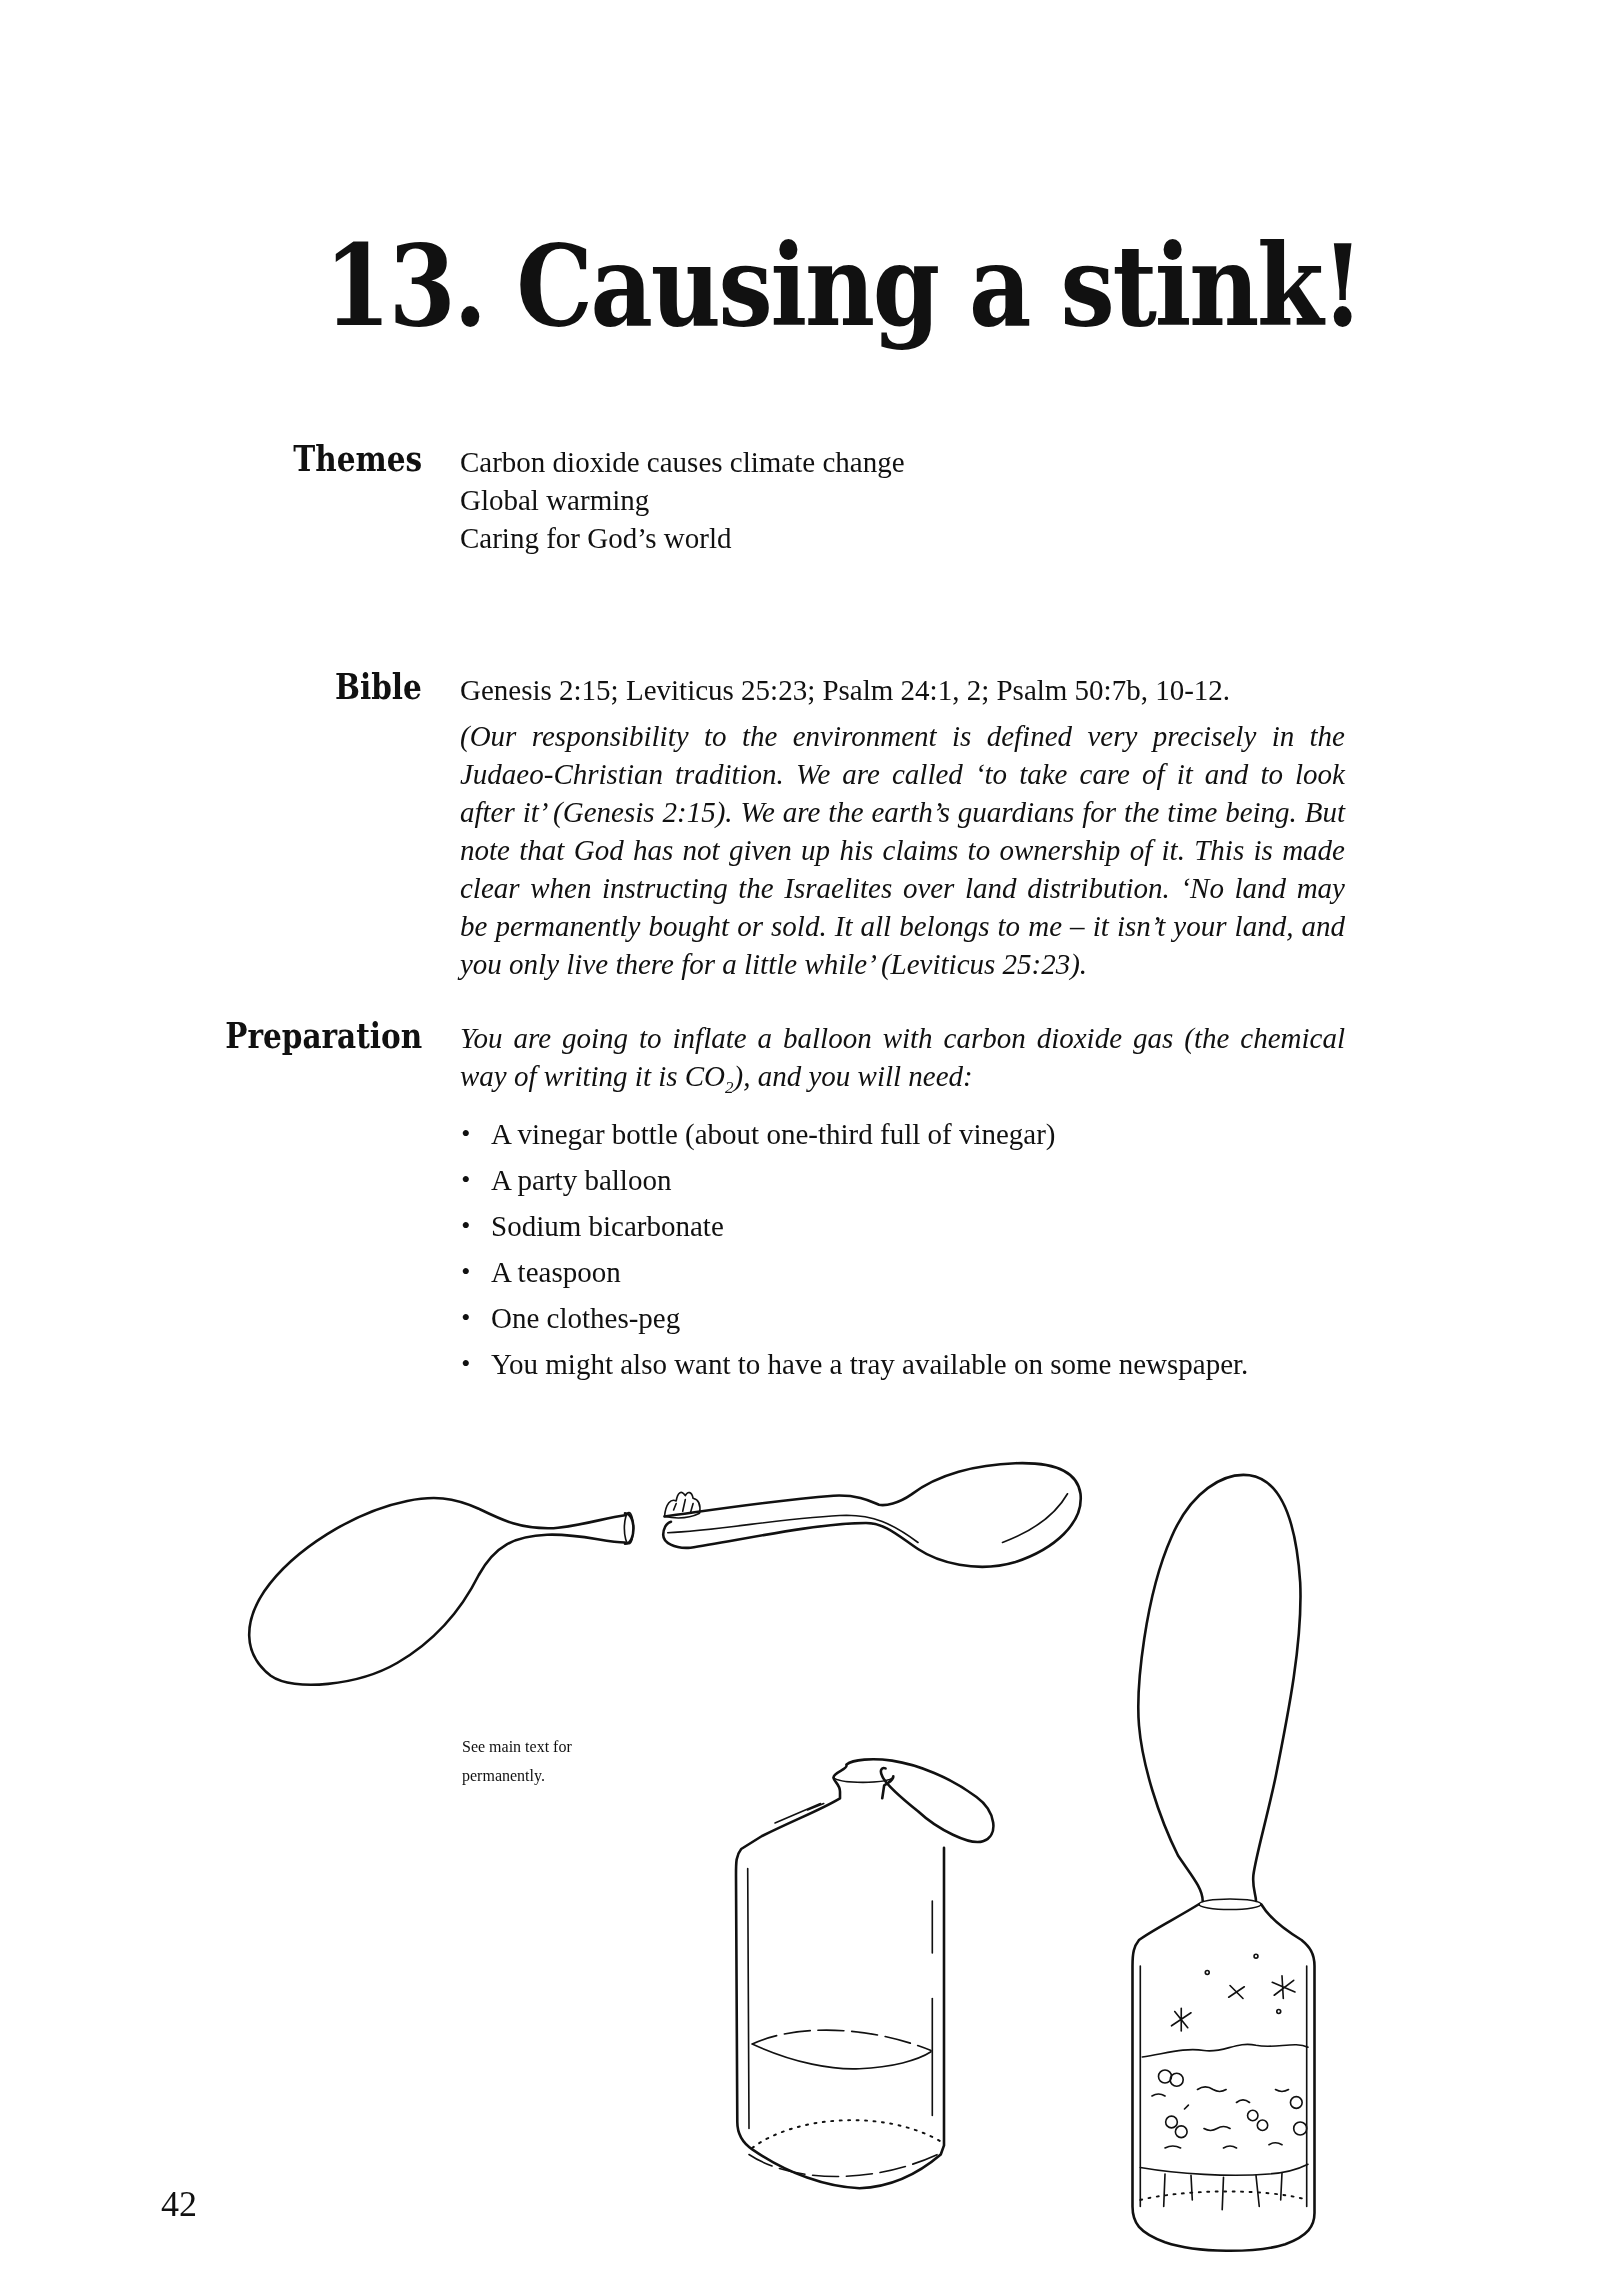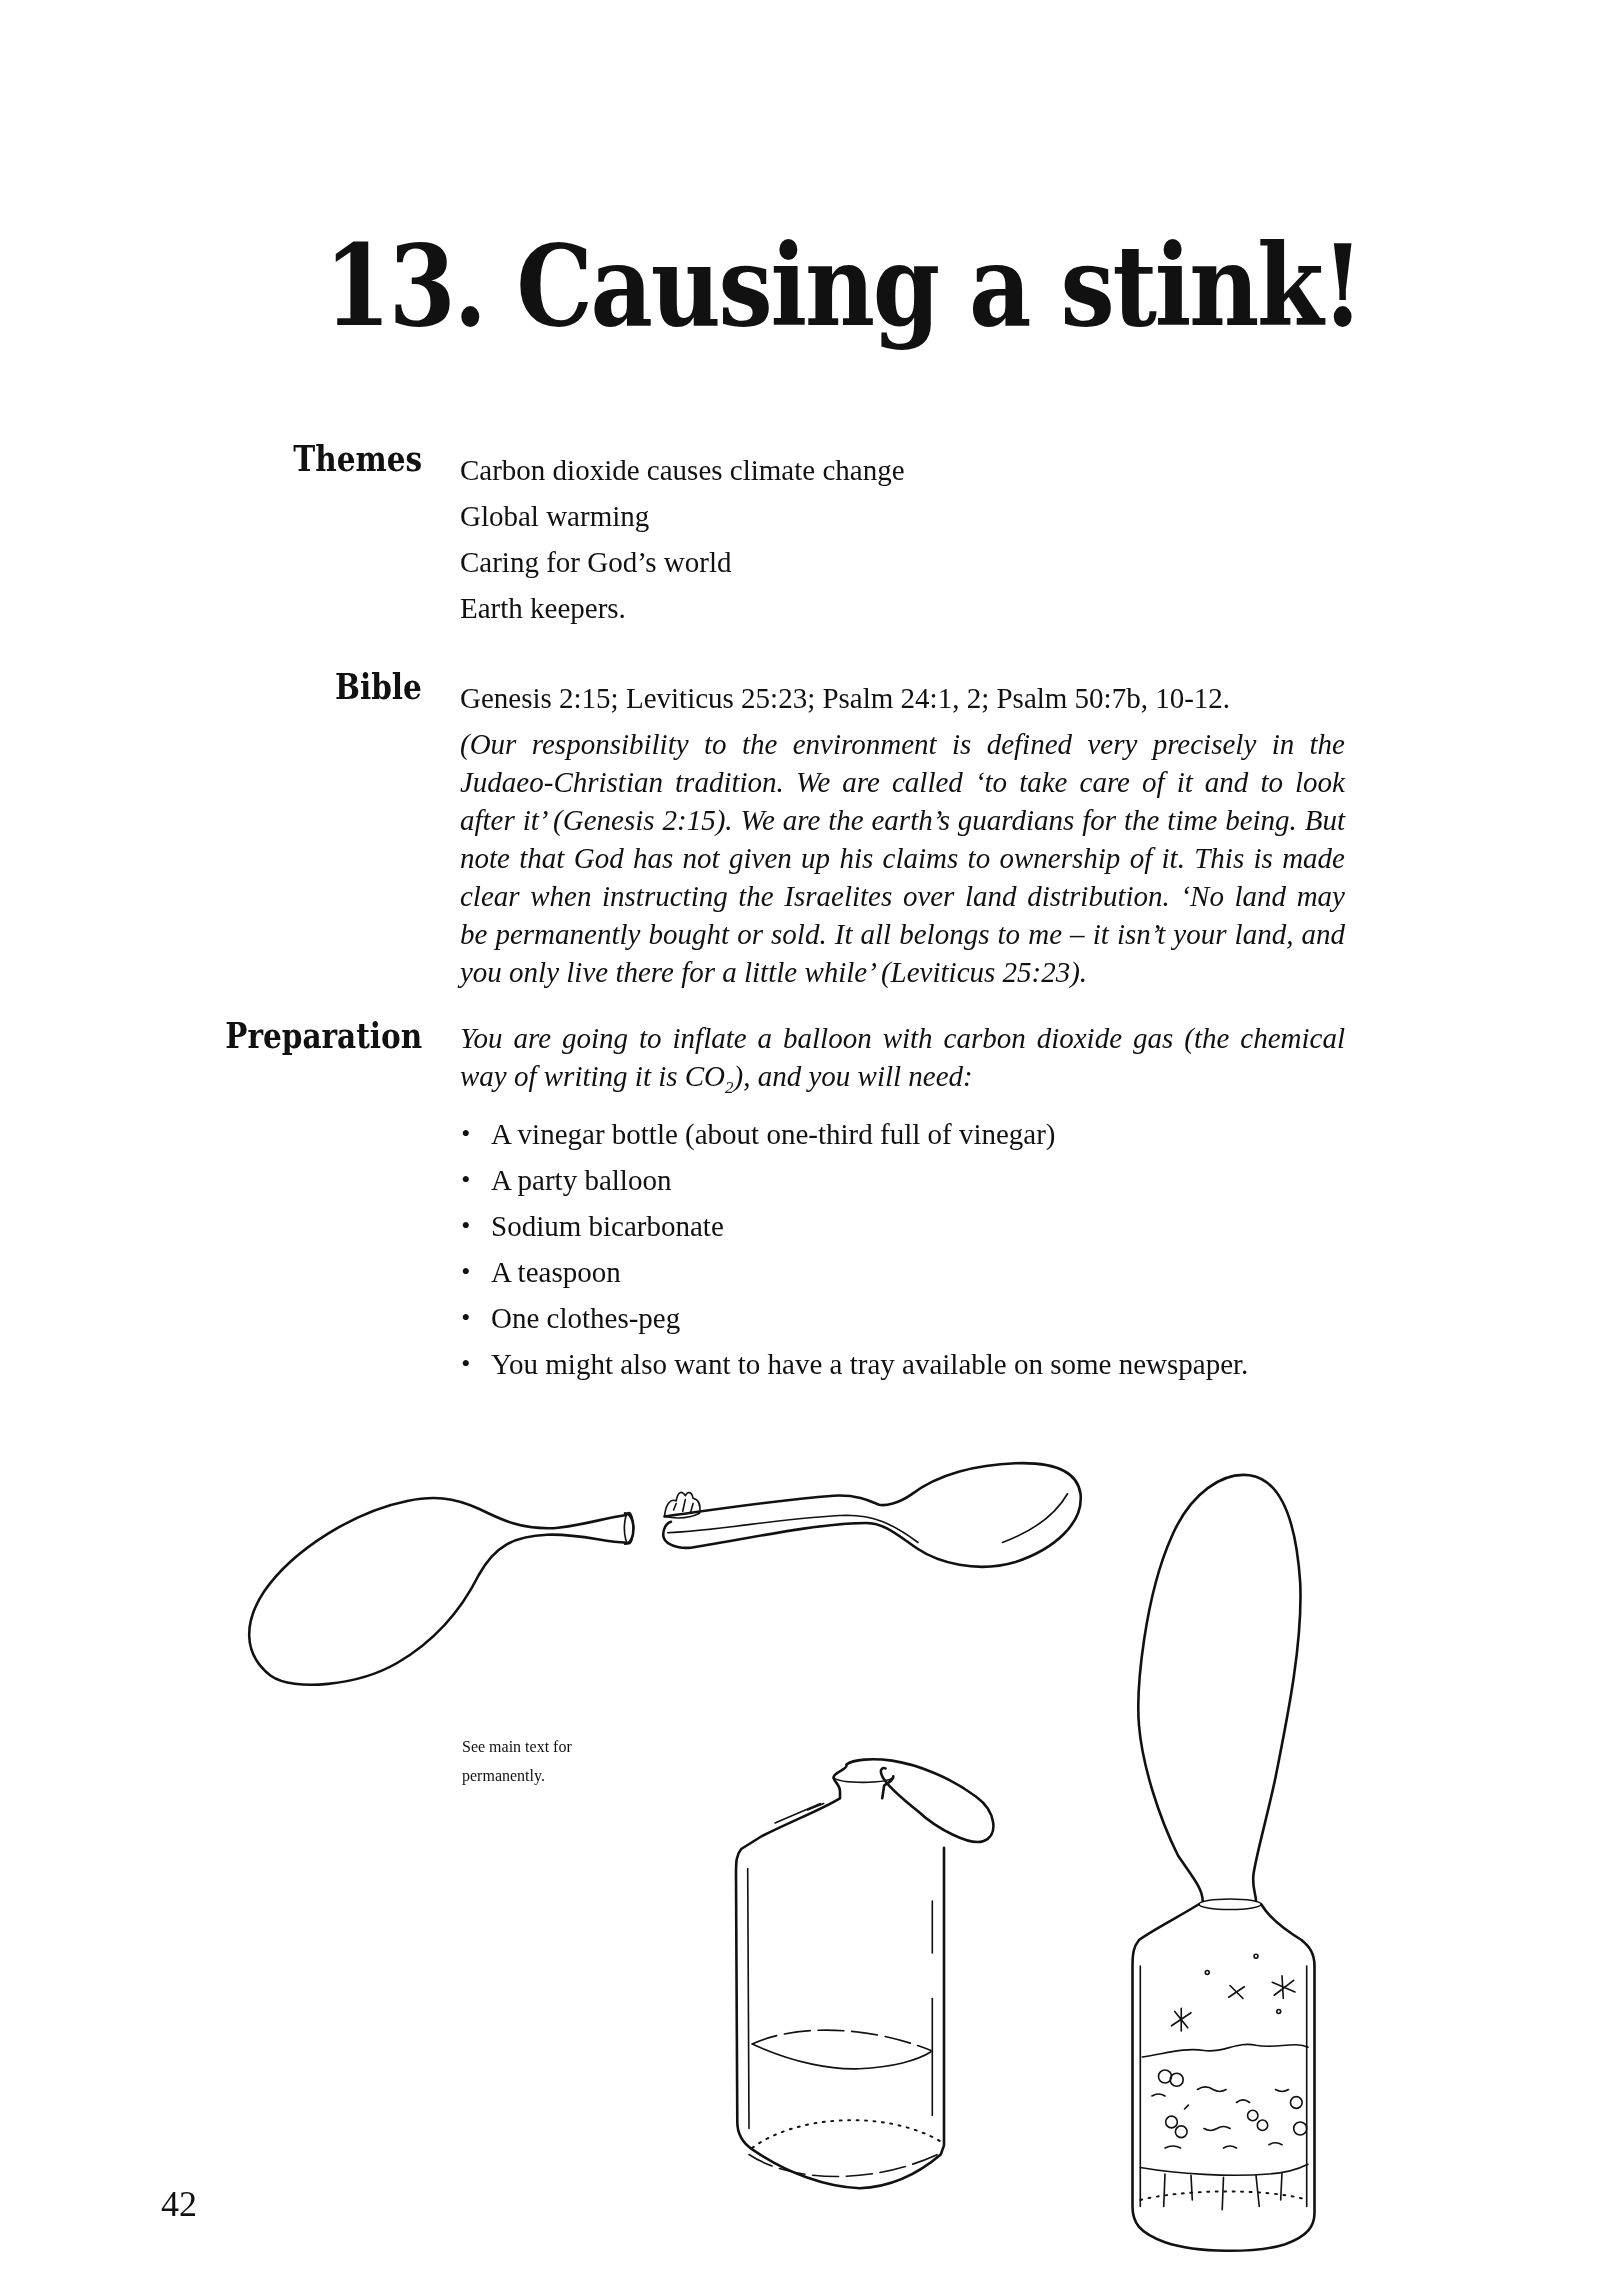--- a/index.html
+++ b/index.html
@@ -17,21 +17,21 @@
   .label {
     position: absolute; right: calc(1615px - 422px);
     font-size: 36px; line-height: 39px; font-weight: bold;
     transform: scaleX(0.82); transform-origin: right top;
     white-space: nowrap;
   }
   .body-text {
     position: absolute; left: 460px; width: 885px;
     font-size: 29px; line-height: 38px;
   }
-  .body-text .line { display: block; white-space: nowrap; margin-top: 8px; }
+  .body-text .line { display: block; white-space: nowrap; }
   .justify { text-align: justify; font-style: italic; }
   .para { display: block; }
 
   .bullets { list-style: none; margin: 0; padding: 0; }
   .bullets li { position: relative; padding-left: 31px; line-height: 38px; height: 46px; white-space: nowrap; }
   .bullets li .dot { position: absolute; left: 1.3px; top: 0; font-size: 26px; }
 
   .caption { position: absolute; left: 462px; top: 1732px; font-size: 16px; line-height: 29px; }
   .page-number { position: absolute; left: 161px; top: 2189px; font-size: 36px; line-height: 31px; }
 
@@ -46,21 +46,20 @@
 </head>
 <body>
 
 <div class="page-title display">13. Causing a stink!</div>
 
 <div class="label display" style="top:439px;">Themes</div>
 <div class="body-text serif" style="top:443px;">
   <span class="line">Carbon dioxide causes climate change</span>
   <span class="line">Global warming</span>
   <span class="line">Caring for God’s world</span>
-  <span class="line">Earth keepers.</span>
 </div>
 
 <div class="label display" style="top:667px;">Bible</div>
 <div class="body-text serif" style="top:671px;">
   <span class="line">Genesis 2:15; Leviticus 25:23; Psalm 24:1, 2; Psalm 50:7b, 10-12.</span>
   <span class="para justify" style="margin-top:7.8px;">(Our responsibility to the environment is defined very precisely in the Judaeo-Christian tradition. We are called ‘to take care of it and to look after it’ (Genesis 2:15). We are the earth’s guardians for the time being. But note that God has not given up his claims to ownership of it. This is made clear when instructing the Israelites over land distribution. ‘No land may be permanently bought or sold. It all belongs to me – it isn’t your land, and you only live there for a little while’ (Leviticus 25:23).</span>
 </div>
 
 <div class="label display" style="top:1016px;">Preparation</div>
 <div class="body-text serif" style="top:1019px;">

